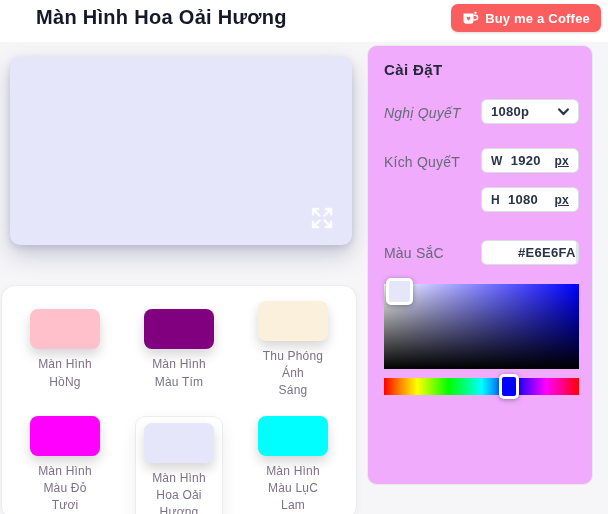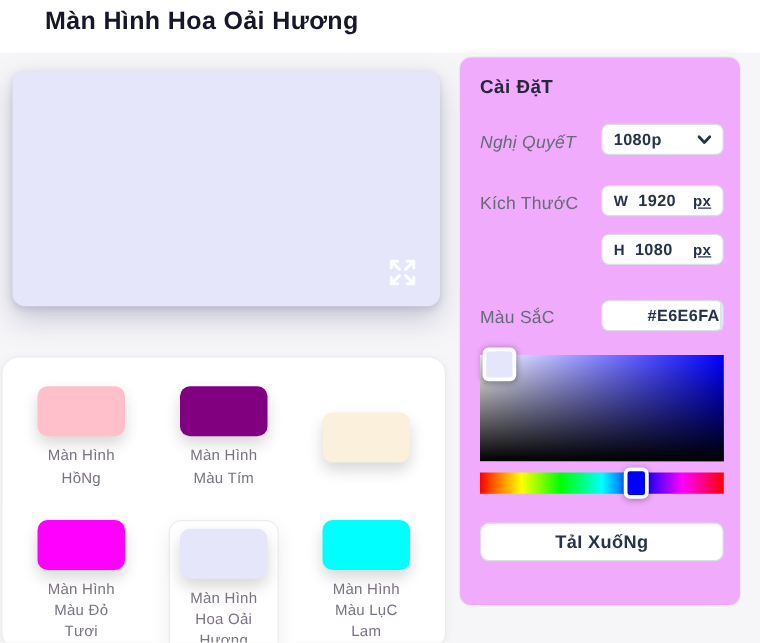--- a/index.html
+++ b/index.html
@@ -122,20 +122,31 @@
     cursor:pointer;
   }
 </style>
 </head>
 <body>
 
 <div>
 
   <header class="header">
     <h1 class="page-title">Màn Hình Hoa Oải Hương</h1>
+    <button class="bmc-btn">
+      <span class="bmc-icon">
+        <svg width="17" height="15" viewBox="0 0 17 15">
+          <path d="M1.5 2.5 h10 v7.2 a3 3 0 0 1 -3 3 h-4 a3 3 0 0 1 -3 -3 z" fill="#ffffff"></path>
+          <path d="M11.5 4.2 h1.8 a2.3 2.3 0 0 1 0 4.6 h-1.8" stroke="#ffffff" stroke-width="1.5" fill="none"></path>
+          <path d="M6.5 9.6 C4.7 8.2 4.1 6.9 4.9 6.1 C5.5 5.5 6.5 5.8 6.5 6.5 C6.5 5.8 7.5 5.5 8.1 6.1 C8.9 6.9 8.3 8.2 6.5 9.6 Z" fill="#fb5e5e"></path>
+          <path d="M12.2 1.2 c1.2 -.6 2.4 -.4 2.6 .4 c.2 .8 -.8 1.4 -2.2 1.2" fill="#ffffff"></path>
+        </svg>
+      </span>
+      <span>Buy me a Coffee</span>
+    </button>
   </header>
 
   <div class="preview" style="background: rgb(230, 230, 250);">
     <span class="expand">
       <svg width="28" height="28" viewBox="0 0 28 28">
         <g stroke="#ffffff" stroke-width="2.4" fill="none" stroke-linecap="round" stroke-linejoin="round">
           <path d="M16.5 11.5 L23 5 M23 5 h-5.2 M23 5 v5.2"></path>
           <path d="M11.5 11.5 L5 5 M5 5 h5.2 M5 5 v5.2"></path>
           <path d="M11.5 16.5 L5 23 M5 23 h5.2 M5 23 v-5.2"></path>
           <path d="M16.5 16.5 L23 23 M23 23 h-5.2 M23 23 v-5.2"></path>
@@ -155,20 +166,23 @@
     <div class="pal-cell">
       <div class="pal-item">
         <div class="sw" style="background: rgb(128, 0, 128);"></div>
         <div class="pal-label">Màn Hình
 Màu Tím</div>
       </div>
     </div>
     <div class="pal-cell">
       <div class="pal-item">
         <div class="sw" style="background: rgb(250, 240, 220);"></div>
+        <div class="pal-label">Thu Phóng
+Ánh
+Sáng</div>
       </div>
     </div>
     <div class="pal-cell row2">
       <div class="pal-item">
         <div class="sw" style="background: rgb(255, 0, 255);"></div>
         <div class="pal-label">Màn Hình
 Màu Đỏ
 Tươi</div>
       </div>
     </div>
@@ -196,21 +210,21 @@
     <span class="row-label lbl-res">Nghị QuyếT</span>
     <div class="field f-select">
       <span>1080p</span>
       <span class="chev">
         <svg width="11" height="8" viewBox="0 0 11 8">
           <path d="M1.2 1.4 L5.5 6 L9.8 1.4" stroke="#273349" stroke-width="2.2" fill="none" stroke-linecap="round" stroke-linejoin="round"></path>
         </svg>
       </span>
     </div>
 
-    <span class="row-label lbl-size">Kích ThướC</span>
+    <span class="row-label lbl-size">Kích QuyếT</span>
     <div class="field f-w">
       <span class="dim-prefix">W</span>
       <span class="dim-value">1920</span>
       <span class="dim-unit">px</span>
     </div>
     <div class="field f-h">
       <span class="dim-prefix">H</span>
       <span class="dim-value">1080</span>
       <span class="dim-unit">px</span>
     </div>
@@ -222,16 +236,15 @@
     </div>
 
     <div class="gradient" style="--hue: #0000FF;">
       <span class="grad-handle" style="background: rgb(230, 230, 250);"></span>
     </div>
 
     <div class="hue">
       <span class="hue-handle" style="background: rgb(0, 0, 255); left: 59%;"></span>
     </div>
 
-    <button class="download-btn">TảI XuốNg</button>
   </aside>
 
 </div>
 
 </body></html>

